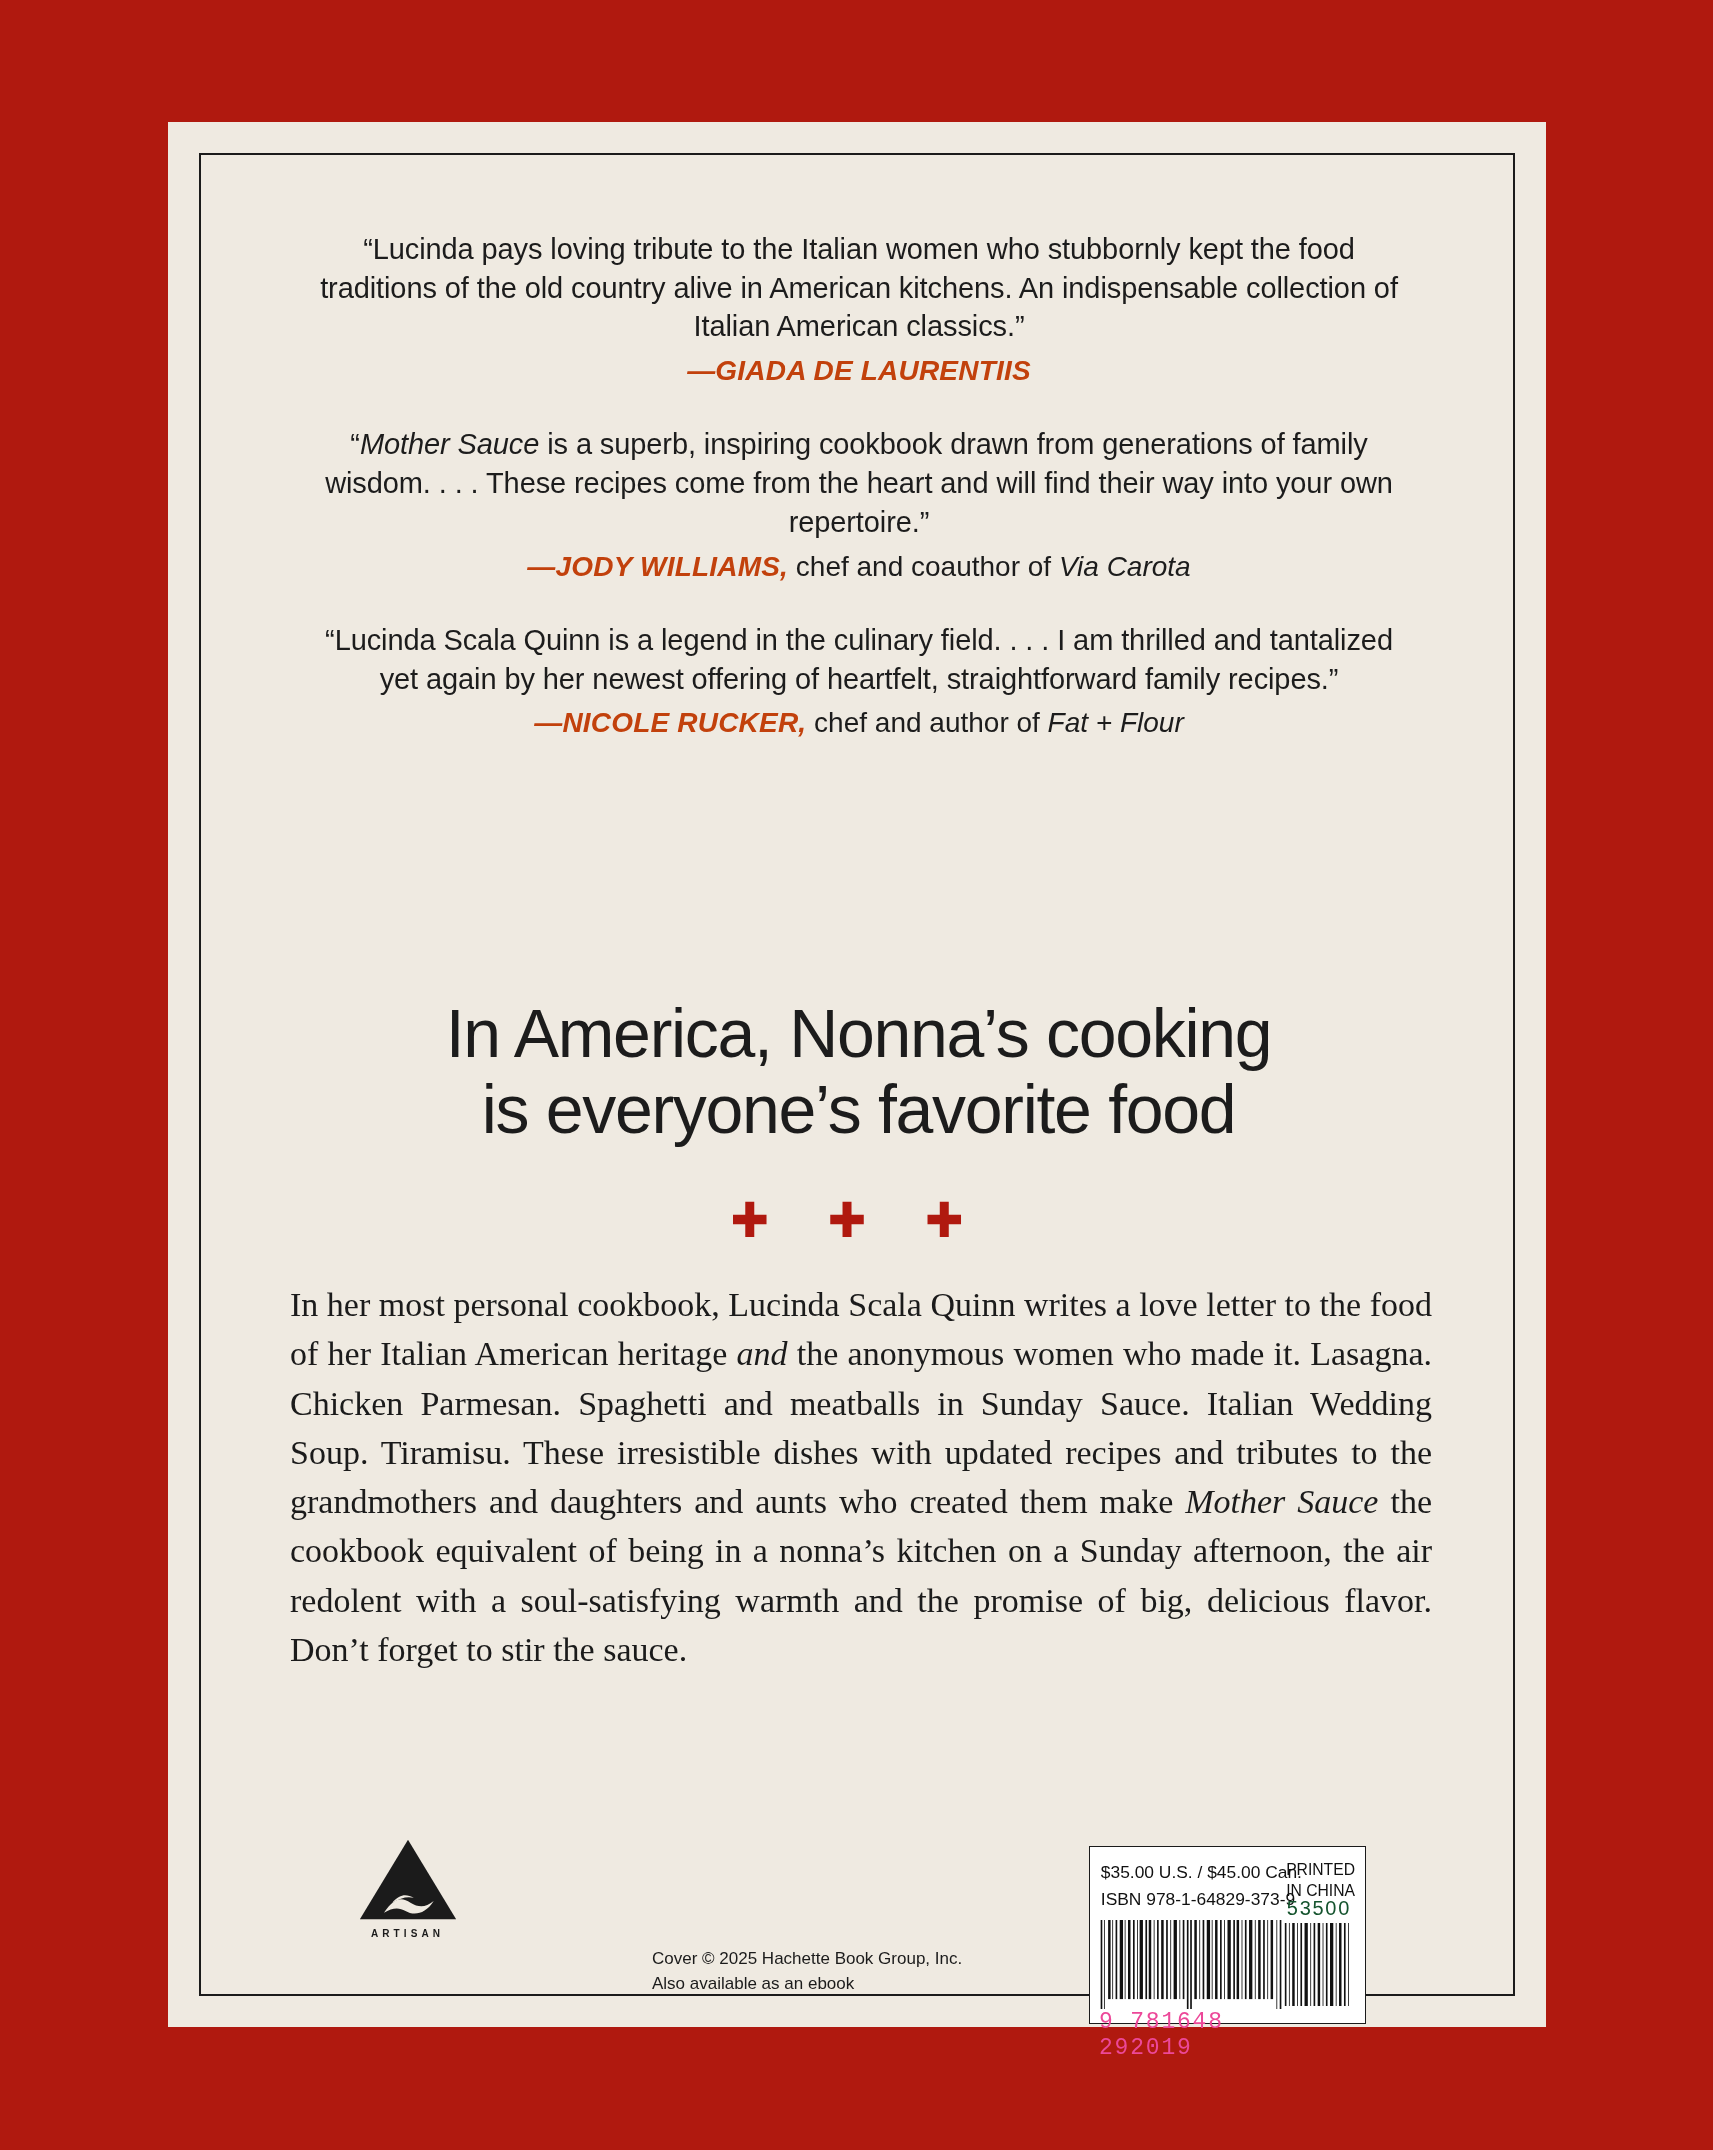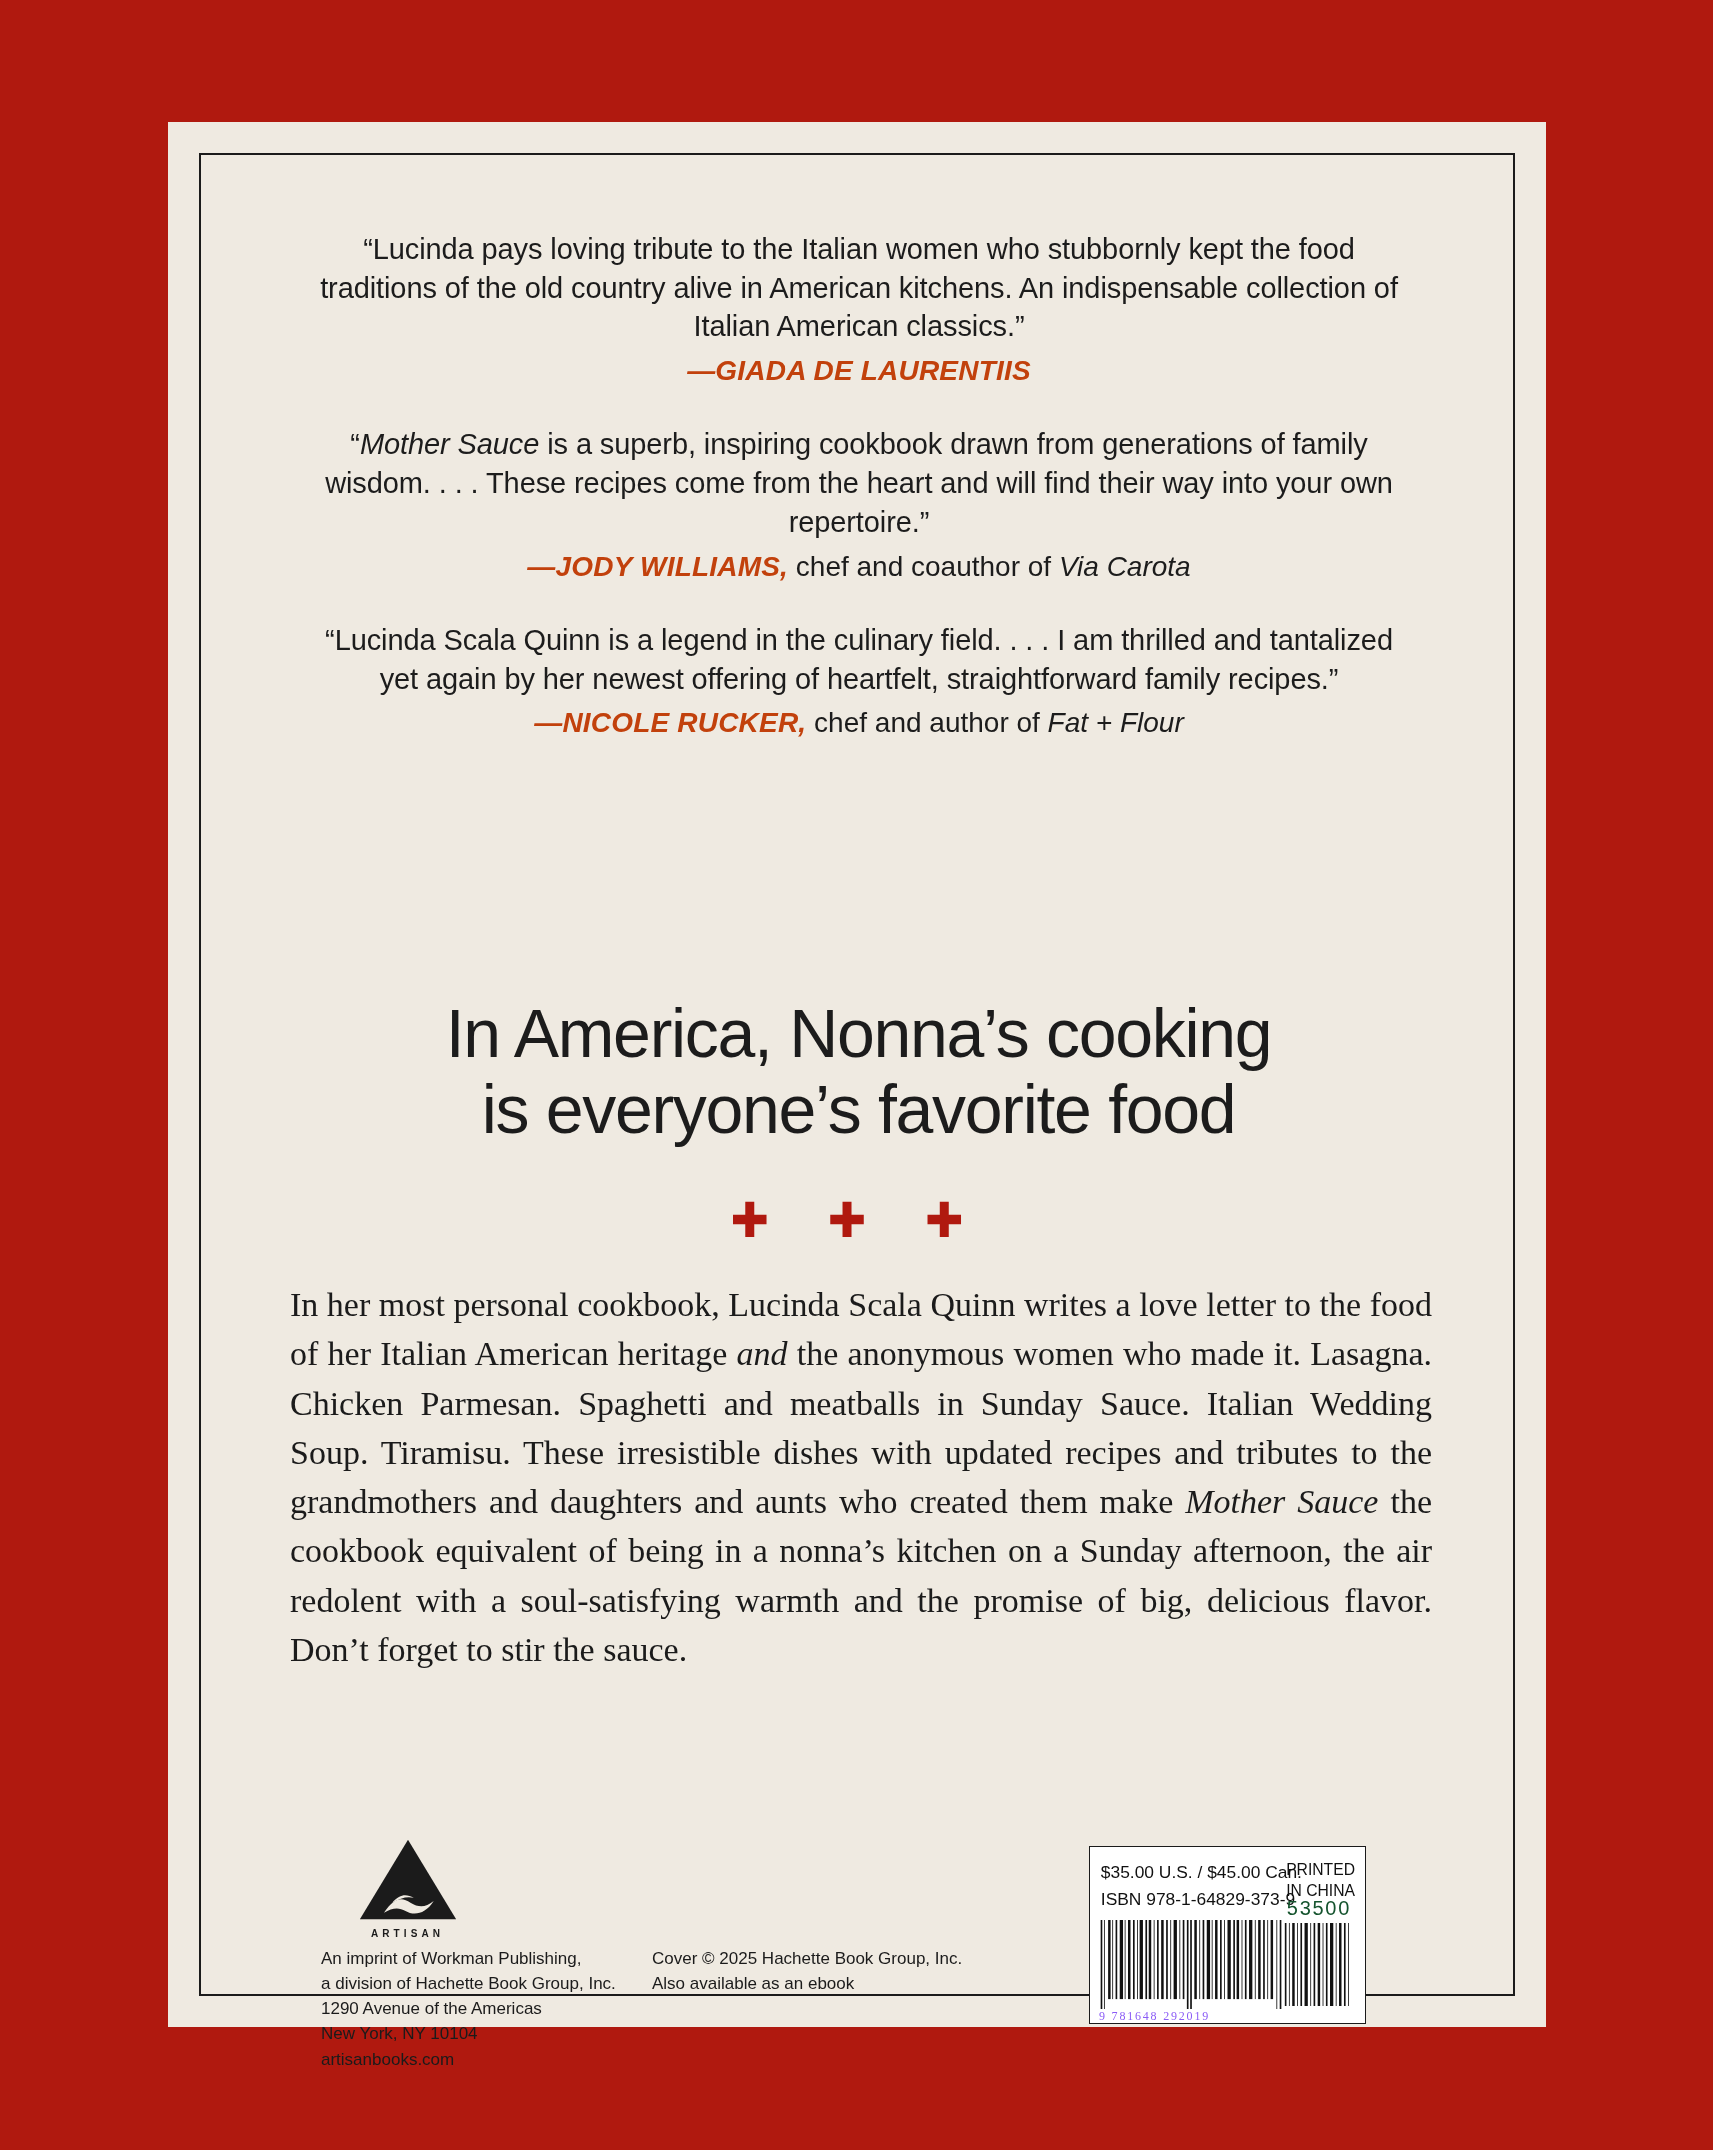--- a/index.html
+++ b/index.html
@@ -206,24 +206,24 @@
     left: 9px;
     top: 73px;
     width: 189px;
     height: 89px;
   }
   .barcode-num {
     position: absolute;
     left: 9px;
     top: 162px;
     width: 192px;
-    font-size: 12px;
+    font-size: 23px;
     letter-spacing: 1.8px;
-    color: #8b5cf6;
-    font-family: Liberation Serif, serif;
+    color: #ec4899;
+    font-family: Liberation Mono, monospace;
   }
   .addon {
     position: absolute;
     right: 11.6px;
     top: 50px;
     width: 69px;
   }
   .addon-num {
     font-size: 20px;
     letter-spacing: 1.7px;
@@ -285,27 +285,20 @@
 
       <div class="logo-block">
         <svg class="logo-mark" viewBox="0 0 118 100">
           <polygon points="59,2 117,98 1,98" fill="#1b1b1b"></polygon>
           <path d="M30 90 C44 70, 52 72, 62 78 C72 84, 80 84, 90 76 C80 92, 66 94, 56 88 C48 83, 40 84, 30 90 Z" fill="#efeae1"></path>
           <path d="M40 78 C50 66, 58 68, 66 72 C58 70, 50 72, 40 78 Z" fill="#efeae1"></path>
         </svg>
         <div class="logo-word">ARTISAN</div>
       </div>
 
-      <div class="imprint">
-        <div>An imprint of Workman Publishing,</div>
-        <div>a division of Hachette Book Group, Inc.</div>
-        <div>1290 Avenue of the Americas</div>
-        <div>New York, NY 10104</div>
-        <div>artisanbooks.com</div>
-      </div>
 
       <div class="copyright">
         <div>Cover © 2025 Hachette Book Group, Inc.</div>
         <div>Also available as an ebook</div>
       </div>
 
       <div class="price-box">
         <div class="price-text">
           <div>$35.00 U.S. / $45.00 Can.</div>
           <div>ISBN 978-1-64829-373-9</div>

